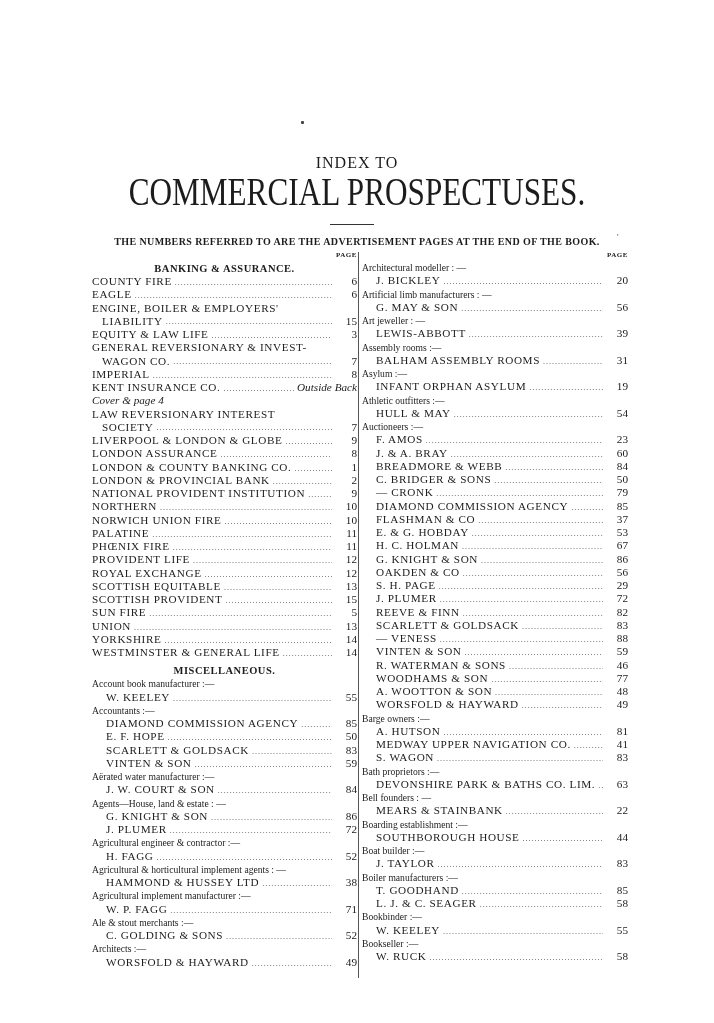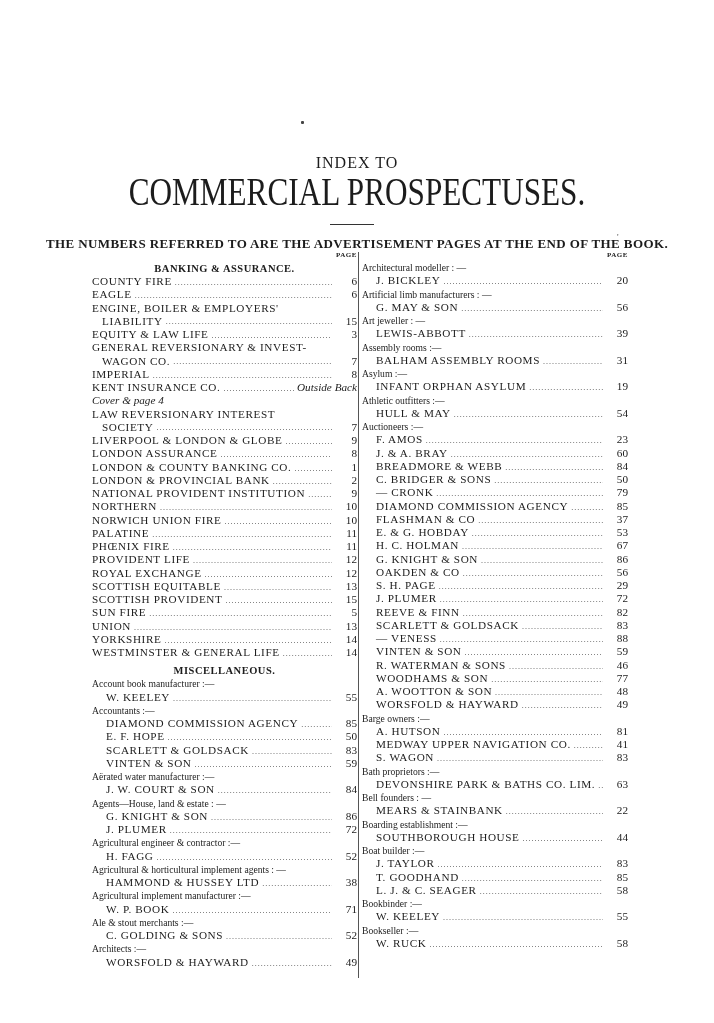--- a/index.html
+++ b/index.html
@@ -15,21 +15,21 @@
   }
   .header-big {
     position: absolute; top: 168px; left: 0; width: 714px; text-align: center;
     font-size: 40px; letter-spacing: 0px; font-weight: normal;
     transform: scaleX(0.78); transform-origin: center top;
     font-family: "Liberation Serif", "DejaVu Serif", serif;
   }
   .rule { position: absolute; left: 330px; top: 224px; width: 44px; border-top: 1px solid #333; }
   .subnote {
     position: absolute; top: 236px; left: 0; width: 714px; text-align: center;
-    font-size: 13px; font-weight: bold; letter-spacing: 0.4px;
+    font-size: 10px; font-weight: bold; letter-spacing: 0.4px;
   }
   .col {
     position: absolute; top: 250px;
     font-size: 11.2px; line-height: 13.25px;
   }
   .col.left { left: 92px; width: 265px; }
   .col.right { left: 362px; width: 266px; }
   .divider { position: absolute; left: 358px; top: 252px; height: 726px; border-left: 1px solid #555; }
   .page-head { text-align: right; font-size: 7px; font-weight: bold; letter-spacing: 0.5px; height: 11px; line-height: 11px; }
   .section-title { text-align: center; font-weight: bold; font-size: 10.5px; letter-spacing: 0.5px; height: 13px; line-height: 13px; margin-top: 1px; }
@@ -251,21 +251,21 @@
         <span class="pg">52</span>
       </div>
       <div class="cat">Agricultural &amp; horticultural implement agents : —</div>
       <div class="row sub">
         <span class="name">HAMMOND &amp; HUSSEY LTD</span>
         <span class="dots">........................................................................................................................</span>
         <span class="pg">38</span>
       </div>
       <div class="cat">Agricultural implement manufacturer :—</div>
       <div class="row sub">
-        <span class="name">W. P. BOOK</span>
+        <span class="name">W. P. FAGG</span>
         <span class="dots">........................................................................................................................</span>
         <span class="pg">71</span>
       </div>
       <div class="cat">Ale &amp; stout merchants :—</div>
       <div class="row sub">
         <span class="name">C. GOLDING &amp; SONS</span>
         <span class="dots">........................................................................................................................</span>
         <span class="pg">52</span>
       </div>
       <div class="cat">Architects :—</div>
@@ -455,20 +455,21 @@
         <span class="name">SOUTHBOROUGH HOUSE</span>
         <span class="dots">........................................................................................................................</span>
         <span class="pg">44</span>
       </div>
       <div class="cat">Boat builder :—</div>
       <div class="row sub">
         <span class="name">J. TAYLOR</span>
         <span class="dots">........................................................................................................................</span>
         <span class="pg">83</span>
       </div>
+      <div class="cat">Boiler manufacturers :—</div>
       <div class="row sub">
         <span class="name">T. GOODHAND</span>
         <span class="dots">........................................................................................................................</span>
         <span class="pg">85</span>
       </div>
       <div class="row sub">
         <span class="name">L. J. &amp; C. SEAGER</span>
         <span class="dots">........................................................................................................................</span>
         <span class="pg">58</span>
       </div>

